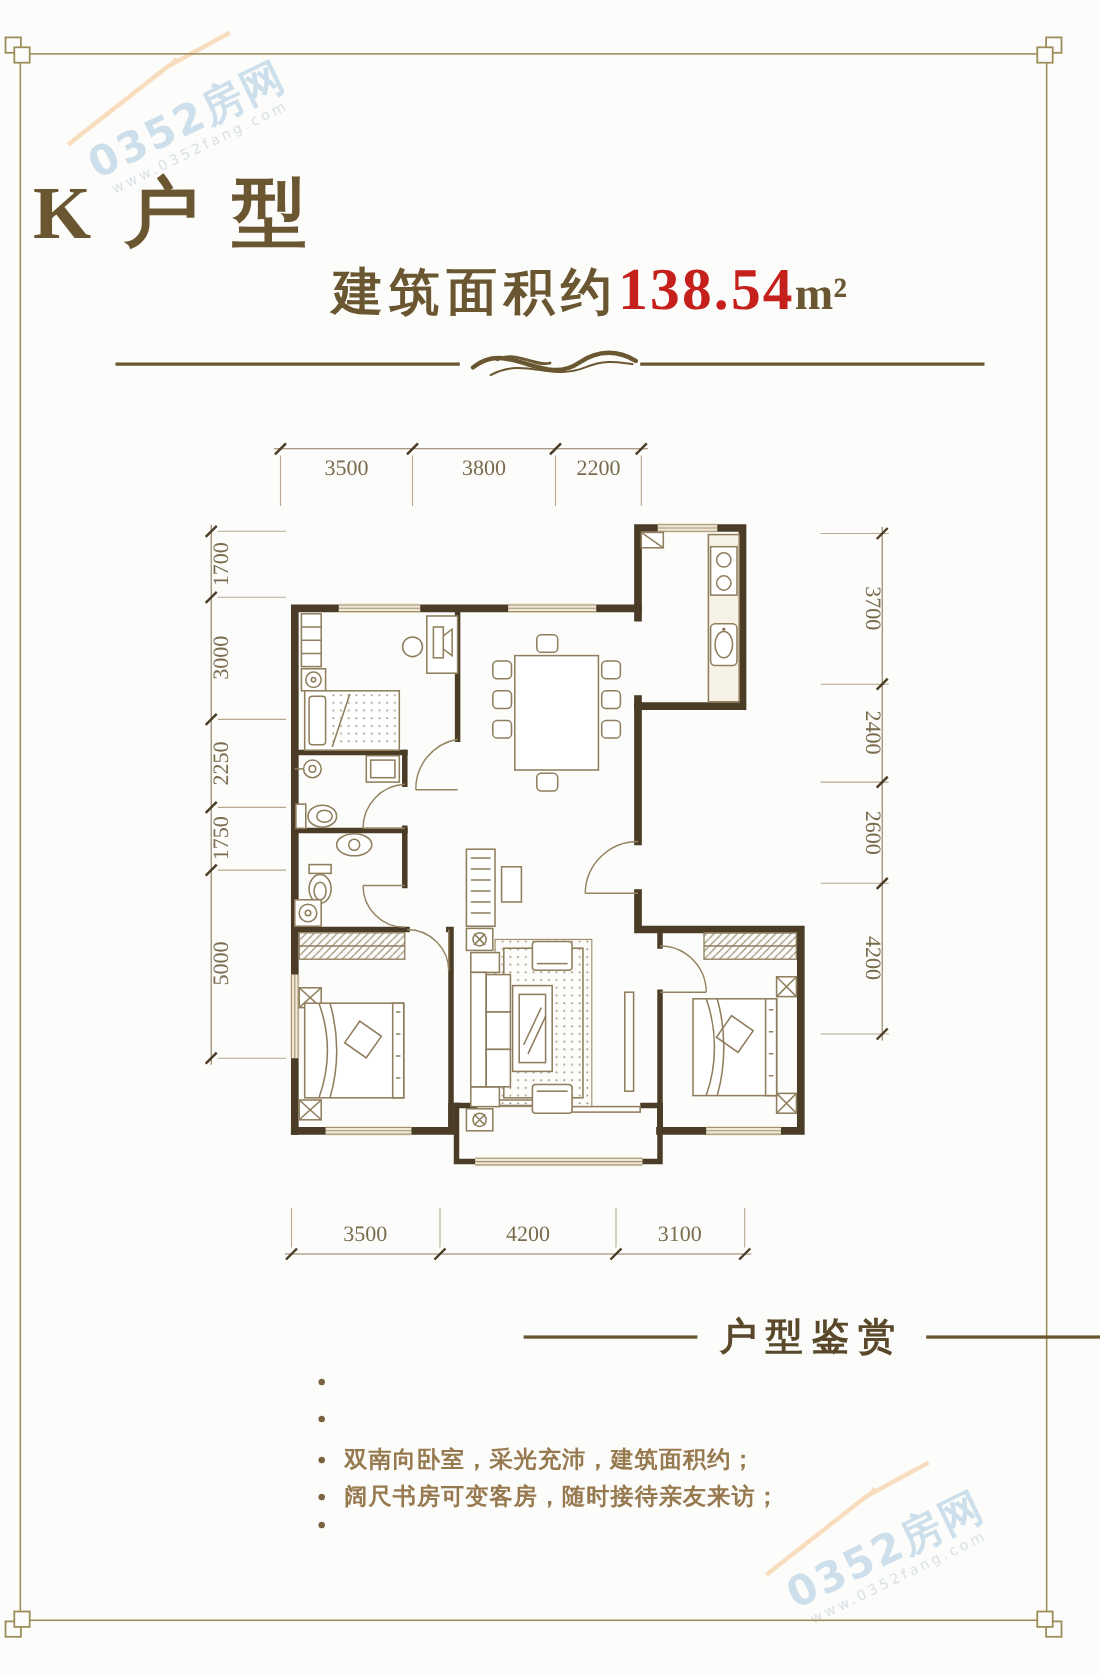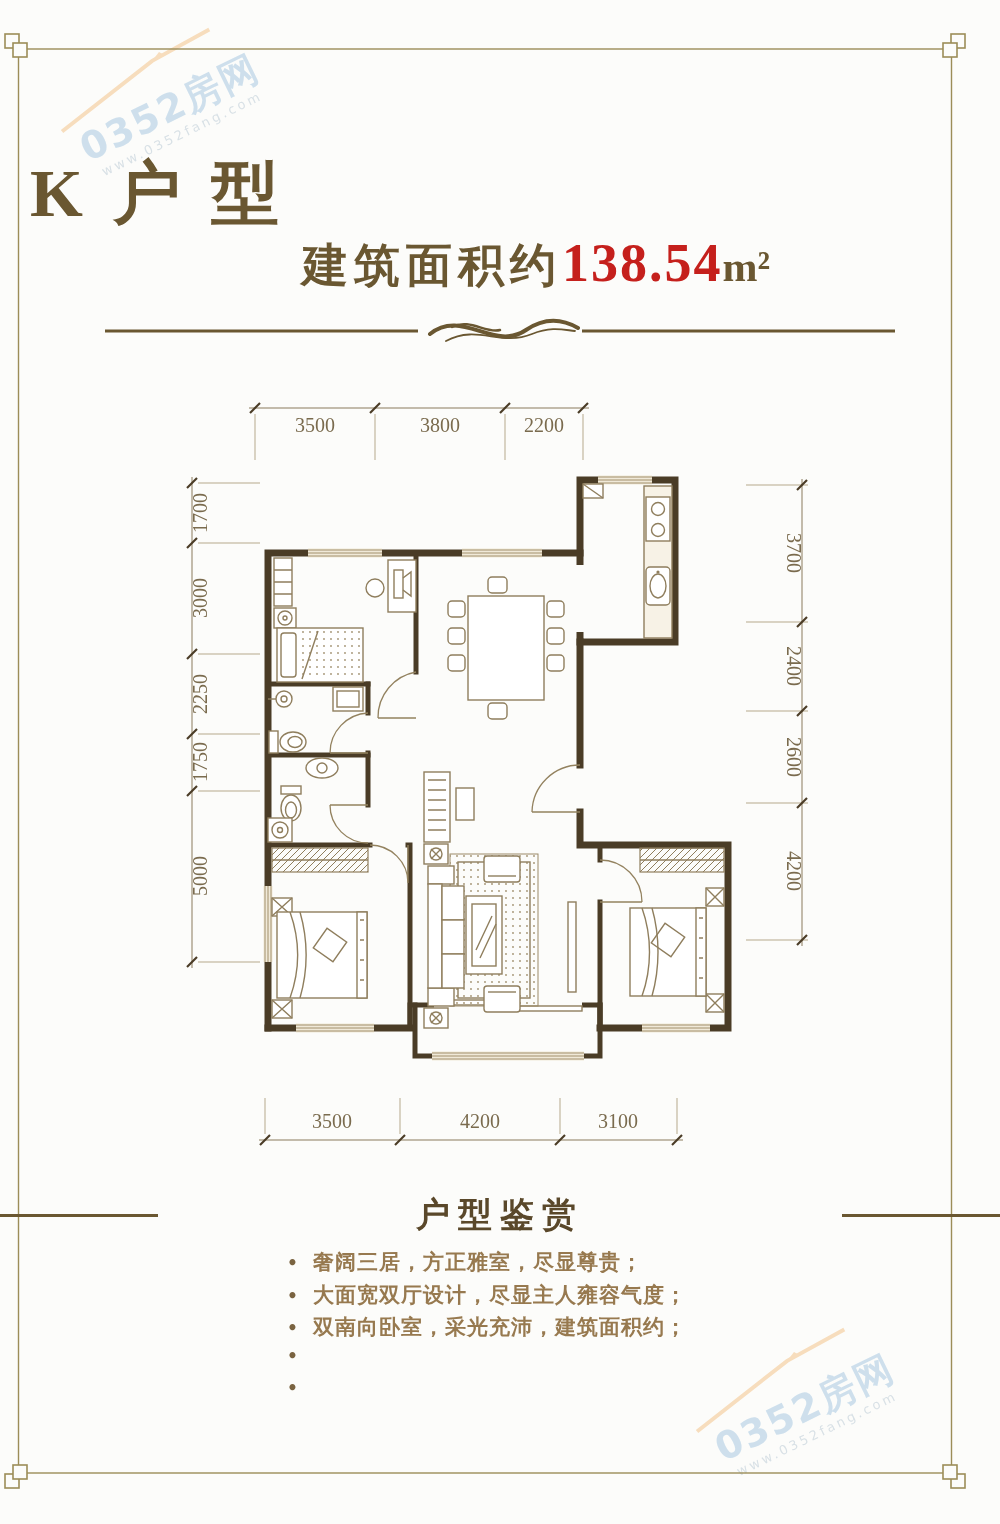--- a/index.html
+++ b/index.html
@@ -20,21 +20,21 @@
              pointer-events:none;opacity:.55;}
   .wm-brand{font-family:"DejaVu Sans","Liberation Sans",sans-serif;font-weight:bold;
             font-size:38px;color:#a9c9e2;letter-spacing:2px;line-height:1;}
   .wm-url{font-family:"DejaVu Sans","Liberation Sans",sans-serif;font-size:13px;
           color:#bccbd6;letter-spacing:3px;margin-top:2px;}
   #wm1{left:15px;top:52px;}
   #wm2{left:650px;top:1352px;}
 
   
   .review-head{position:absolute;top:1192px;left:0;width:100%;display:flex;
-               align-items:center;justify-content:space-between;gap:20px;}
+               align-items:center;justify-content:flex-end;gap:20px;}
   .review-head .rule{width:158px;height:3px;background:#6a5731;}
   .review-head h2{margin:0;font-size:34px;font-weight:bold;color:#5a482a;letter-spacing:8px;}
   .bullets{position:absolute;top:1248px;left:287px;width:480px;list-style:none;margin:0;padding:0;}
   .bullets li{display:flex;align-items:baseline;height:32.5px;
               font-family:"DejaVu Sans","Liberation Sans",sans-serif;
               font-weight:bold;font-size:21px;color:#97794f;letter-spacing:1px;}
   .bullets .dot{width:26px;font-size:17px;color:#7a6340;}
 
   
   .wall{stroke:#4a3c26;stroke-width:7;fill:none;stroke-linecap:square;}
@@ -365,30 +365,29 @@
   </svg>
 
   <div class="review-head">
     <span class="rule"></span>
     <h2>户型鉴赏</h2>
     <span class="rule"></span>
   </div>
   <ul class="bullets">
     <li>
         <span class="dot">•</span>
-        <span>奢阔三居，方正雅室，尽显尊贵；</span>
-      </li>
-    <li>
-        <span class="dot">•</span>
-        <span>大面宽双厅设计，尽显主人雍容气度；</span>
+      </li>
+    <li>
+        <span class="dot">•</span>
       </li>
     <li>
         <span class="dot">•</span>
         <span>双南向卧室，采光充沛，建筑面积约；</span>
       </li>
     <li>
         <span class="dot">•</span>
+        <span>阔尺书房可变客房，随时接待亲友来访；</span>
       </li>
     <li>
         <span class="dot">•</span>
       </li>
   </ul>
 </div>
 
 </body></html>

